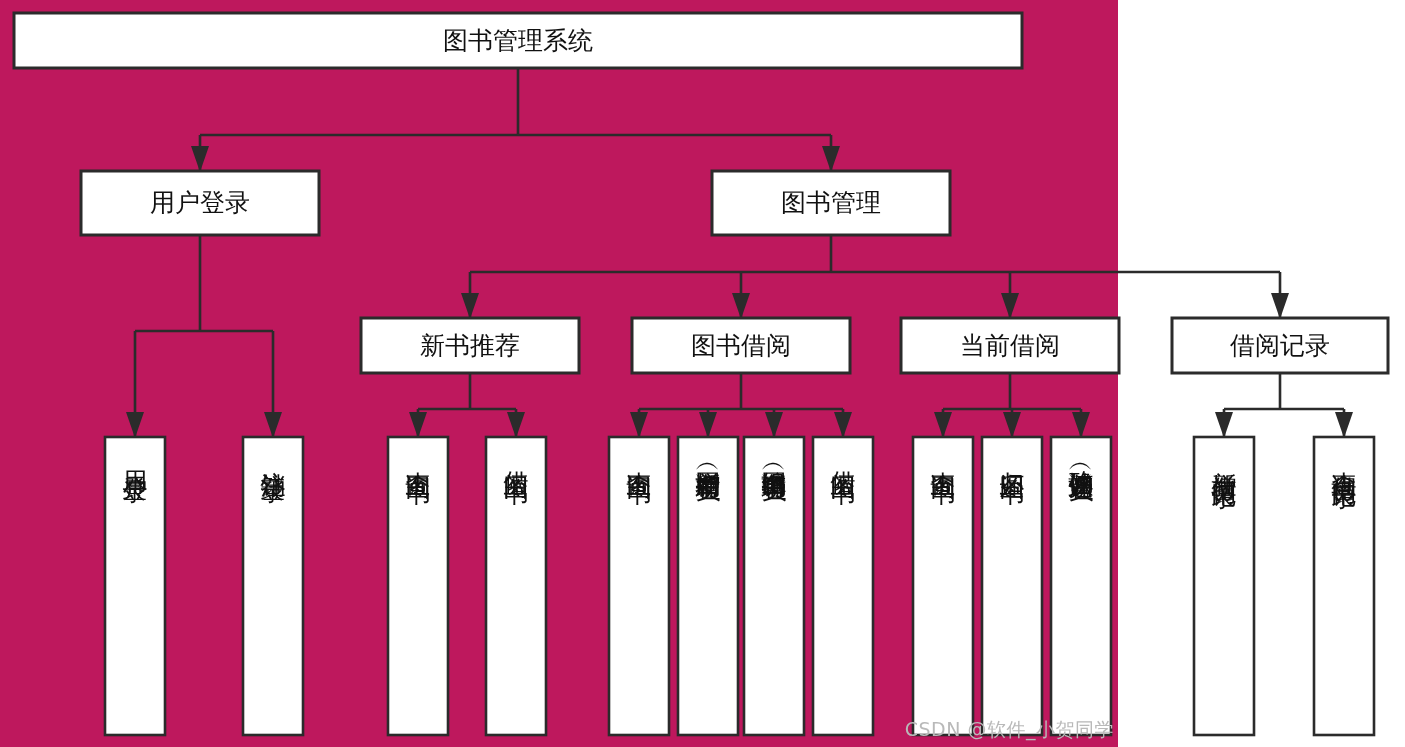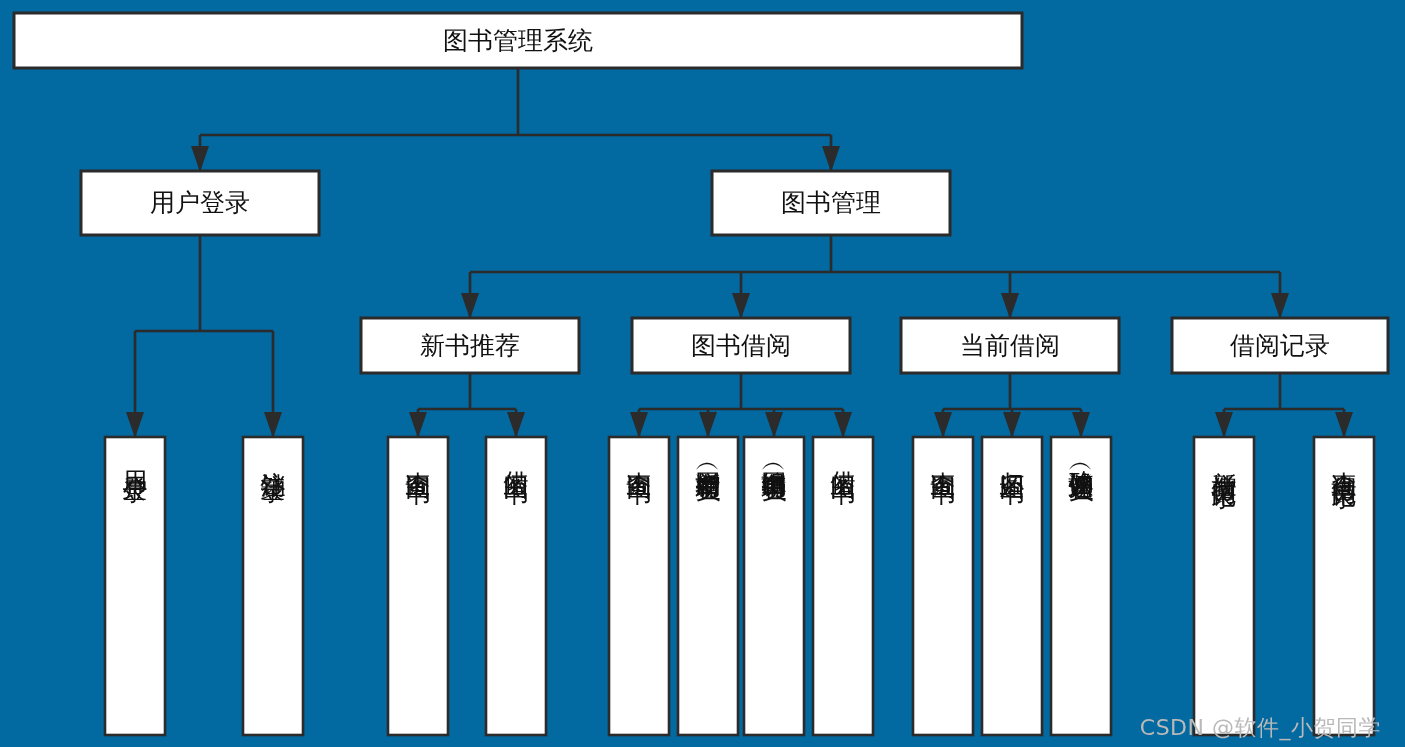--- a/index.html
+++ b/index.html
@@ -9,23 +9,23 @@
     background: #ffffff;
   }
   body {
     width: 1405px;
     height: 747px;
     overflow: hidden;
     font-family: "DejaVu Sans", "Liberation Sans", sans-serif;
   }
   #diagram-root {
     position: relative;
-    width: 1405px;
+    width: 1118px;
     height: 747px;
-    background: #0369a1;
+    background: #be185d;
   }
   svg.diagram-canvas {
     position: absolute;
     top: 0;
     left: 0;
     width: 1405px;
     height: 747px;
     display: block;
   }
   .node-box {
@@ -69,24 +69,24 @@
     font-family: "DejaVu Sans", "Liberation Sans", sans-serif;
     font-size: 25px;
     line-height: 1.08;
     letter-spacing: 3px;
     color: #111111;
     text-align: center;
     white-space: nowrap;
   }
   .watermark {
     position: absolute;
-    right: 24px;
+    right: 4px;
     bottom: 4px;
     font-family: "DejaVu Sans", "Liberation Sans", sans-serif;
-    font-size: 22px;
+    font-size: 19px;
     color: #b9b9b9;
     letter-spacing: 0.5px;
     white-space: nowrap;
     margin-left: 36px;
   }
 </style>
 </head>
 <body>
 
 <div id="diagram-root">

